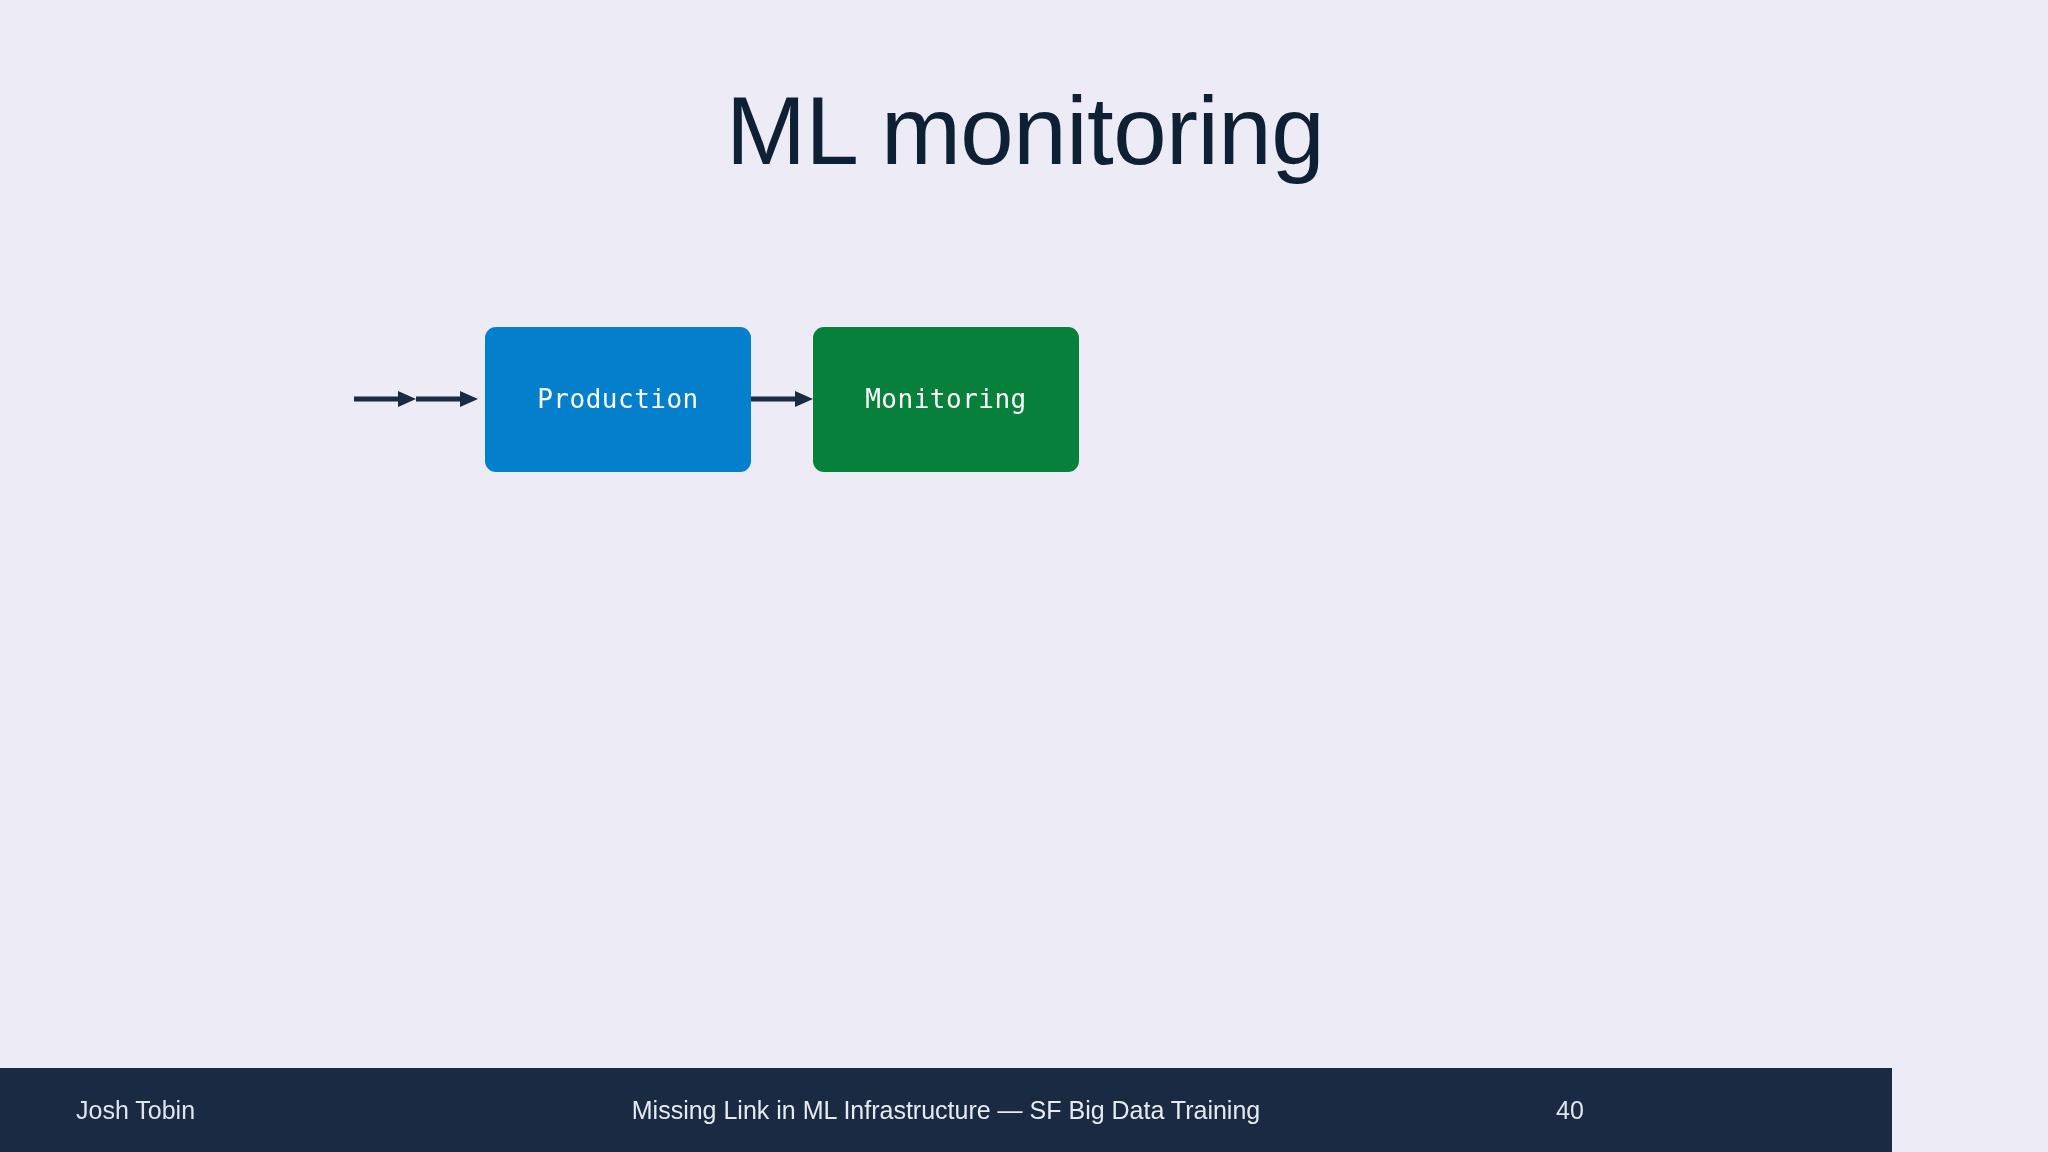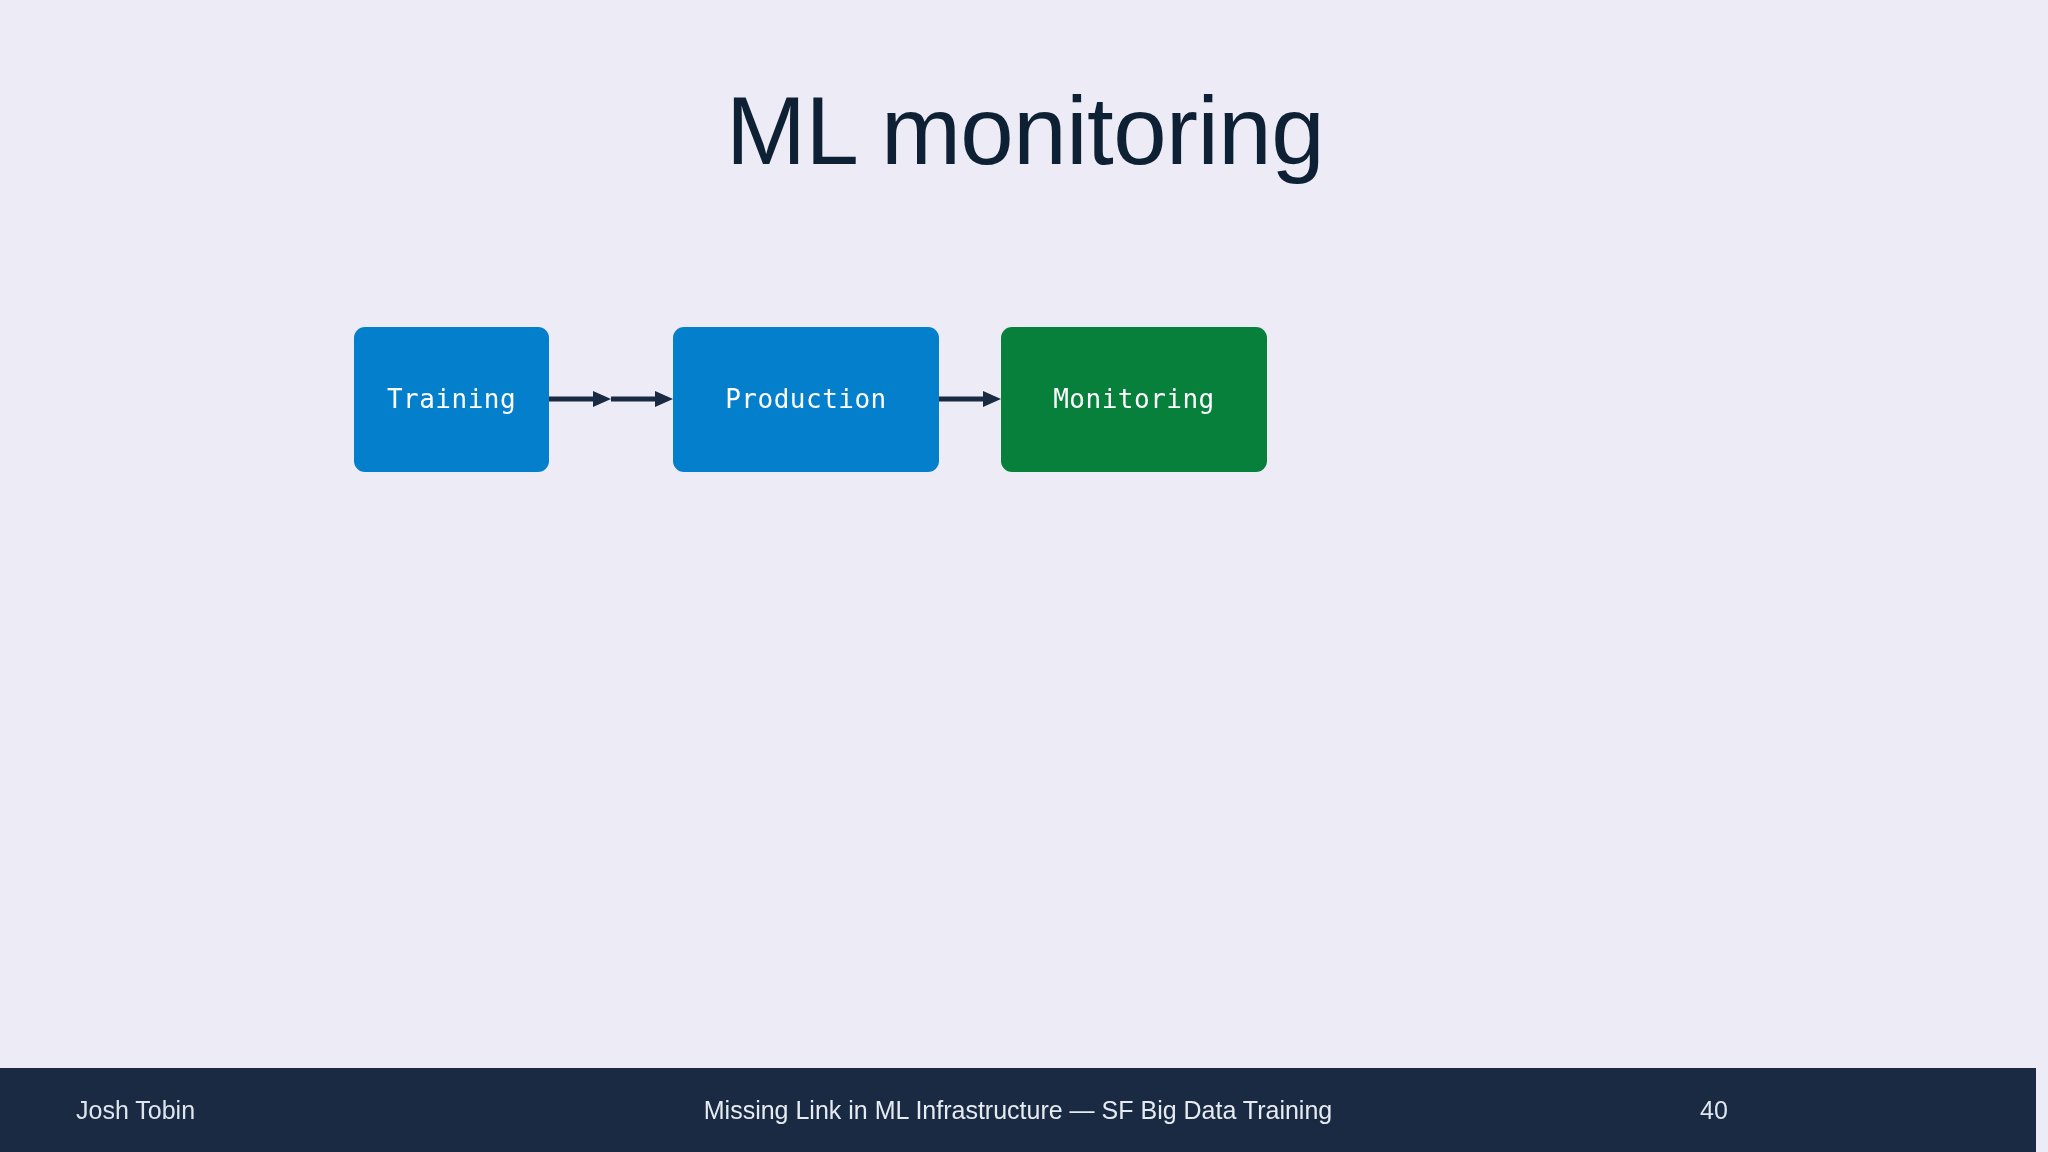--- a/index.html
+++ b/index.html
@@ -91,21 +91,21 @@
   .connector svg {
     display: block;
     overflow: visible;
   }
 
   
   .footer {
     position: absolute;
     left: 0;
     bottom: 0;
-    width: 2036px;
+    width: 1892px;
     height: 84px;
     background: #1a2a42;
     display: flex;
     align-items: center;
     box-sizing: border-box;
     padding: 0 76px;
   }
   .footer-left,
   .footer-right {
     flex: 0 0 260px;
@@ -128,40 +128,37 @@
 </head>
 <body>
 
 <div class="slide">
 
   <h1 class="slide-title">ML monitoring</h1>
 
   <div class="diagram">
     <div class="flow-row">
 
-      <div class="node node-blue" style="width:195px;">
-        <span class="node-label">Training</span>
-      </div>
 
       <div class="connector">
         <svg width="62" height="20" viewBox="0 0 62 20" aria-hidden="true">
           <line x1="0" y1="10" x2="46" y2="10" stroke="#1a2a42" stroke-width="5"></line>
           <polygon points="44,2 62,10 44,18" fill="#1a2a42"></polygon>
         </svg>
       </div>
 
 
       <div class="connector">
         <svg width="62" height="20" viewBox="0 0 62 20" aria-hidden="true">
           <line x1="0" y1="10" x2="46" y2="10" stroke="#1a2a42" stroke-width="5"></line>
           <polygon points="44,2 62,10 44,18" fill="#1a2a42"></polygon>
         </svg>
       </div>
 
-      <div class="node node-blue" style="width:266px;">
+      <div class="node node-blue" style="width:266px;margin-left:7px;">
         <span class="node-label">Production</span>
       </div>
 
       <div class="connector">
         <svg width="62" height="20" viewBox="0 0 62 20" aria-hidden="true">
           <line x1="0" y1="10" x2="46" y2="10" stroke="#1a2a42" stroke-width="5"></line>
           <polygon points="44,2 62,10 44,18" fill="#1a2a42"></polygon>
         </svg>
       </div>
 

